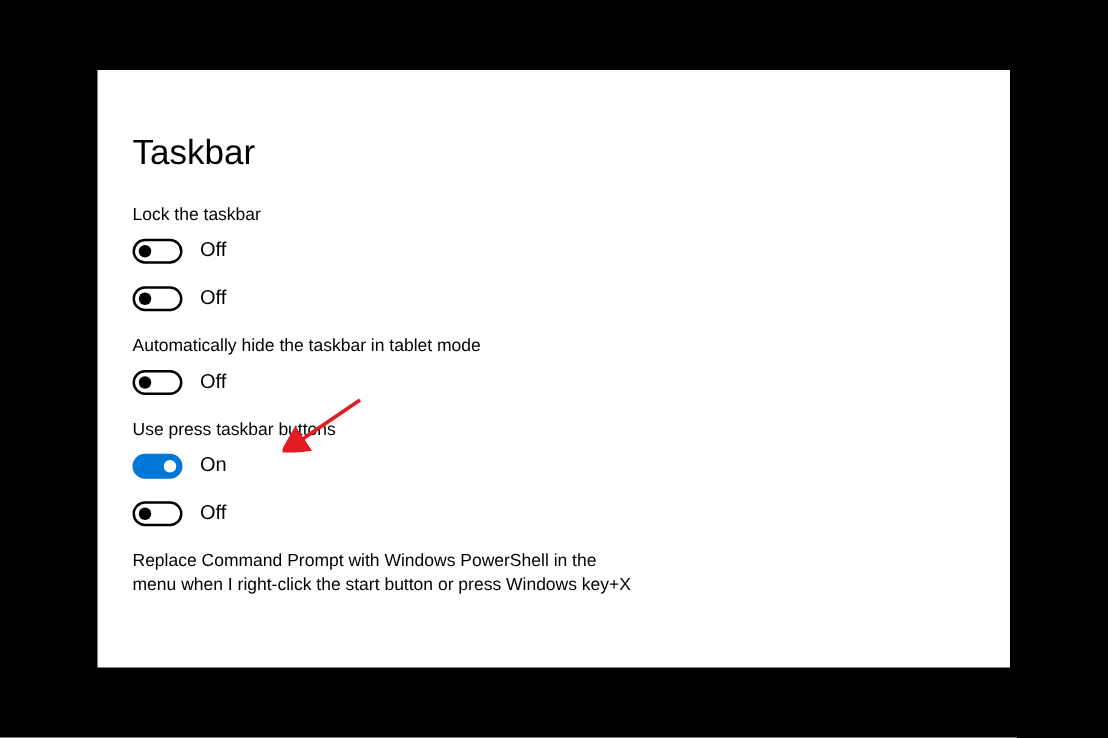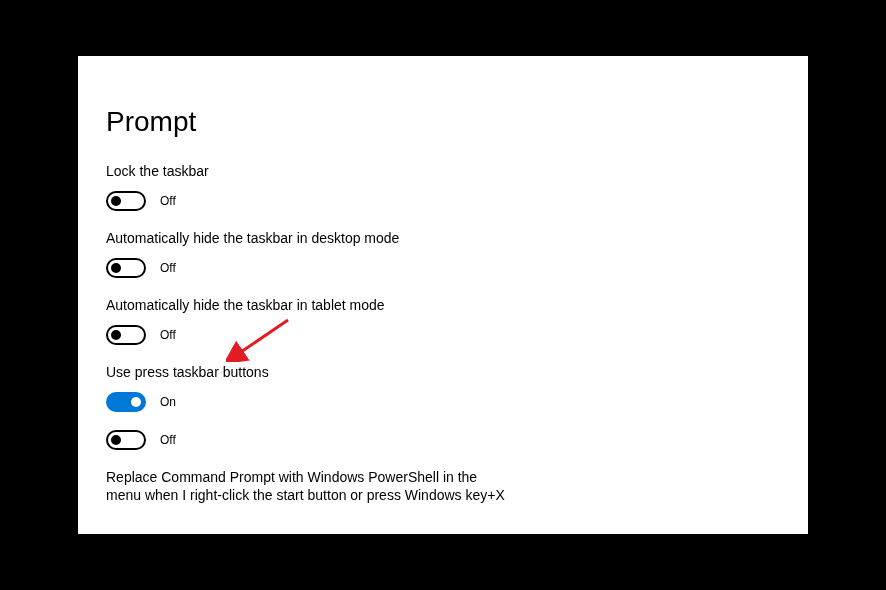--- a/index.html
+++ b/index.html
@@ -69,45 +69,44 @@
       position: absolute;
       width: 10px;
       height: 10px;
       border-radius: 50%;
       background: #fff;
       top: 50%;
       right: 3px;
       transform: translateY(-50%);
     }
     .toggle-state {
-      font-size: 12px;
+      font-size: 16px;
     }
     .arrow {
       position: absolute;
       pointer-events: none;
     }
   </style>
 </head>
 <body>
 
 <div class="panel">
-  <h1 class="title">Prompt</h1>
+  <h1 class="title">Taskbar</h1>
 
   <div class="setting">
     <div class="setting-label">Lock the taskbar</div>
     <div class="toggle-row">
       <div class="toggle toggle-off">
           <div class="knob"></div>
         </div>
       <div class="toggle-state">Off</div>
     </div>
   </div>
 
   <div class="setting">
-    <div class="setting-label">Automatically hide the taskbar in desktop mode</div>
     <div class="toggle-row">
       <div class="toggle toggle-off">
           <div class="knob"></div>
         </div>
       <div class="toggle-state">Off</div>
     </div>
   </div>
 
   <div class="setting">
     <div class="setting-label">Automatically hide the taskbar in tablet mode</div>

